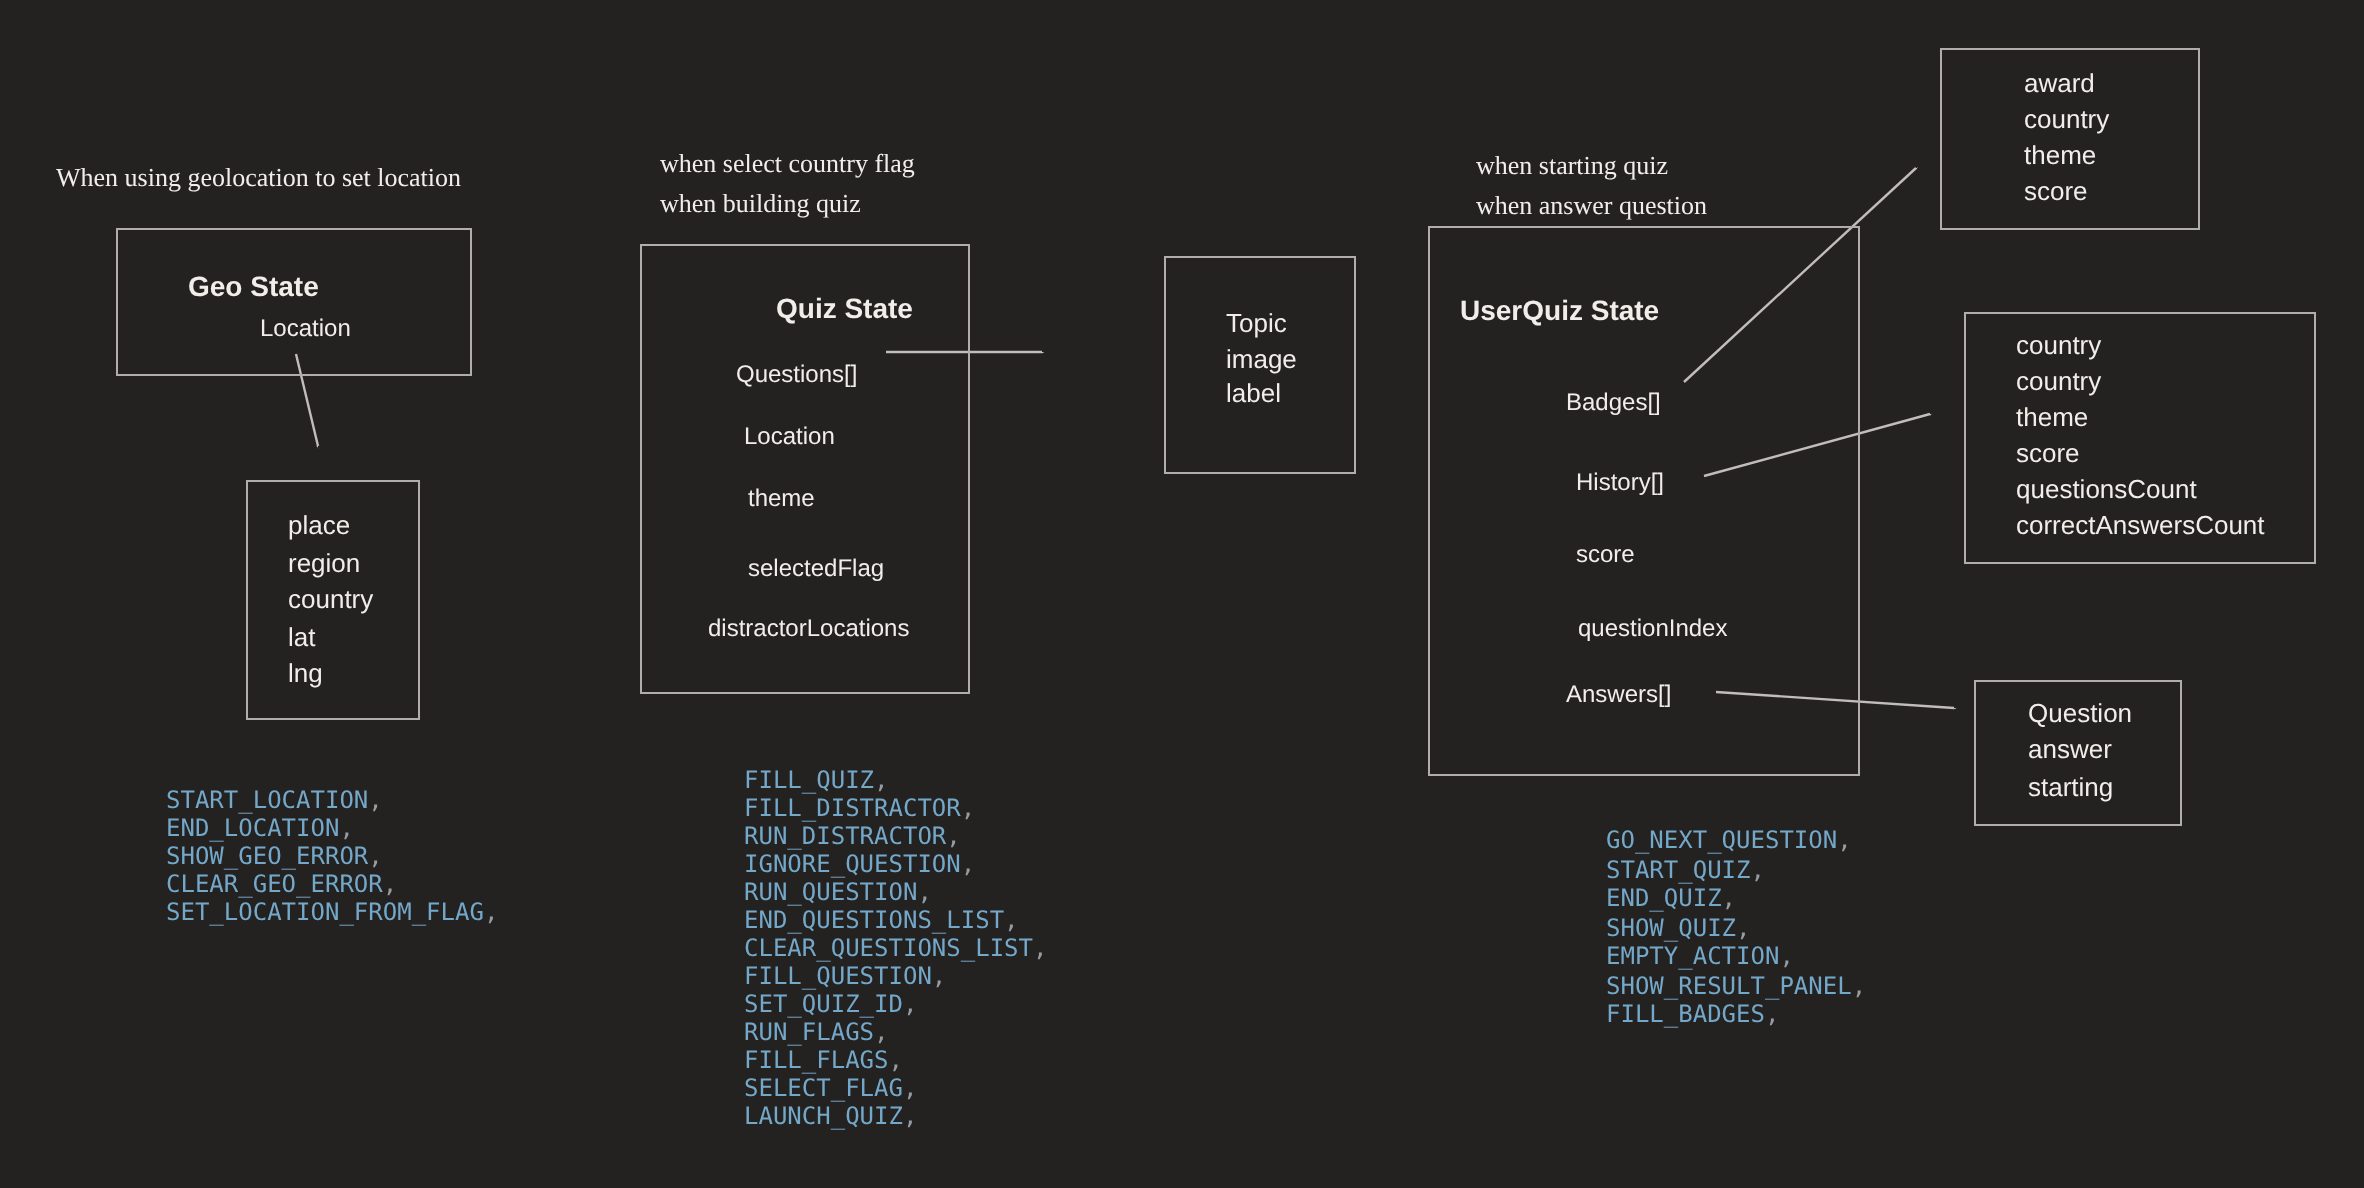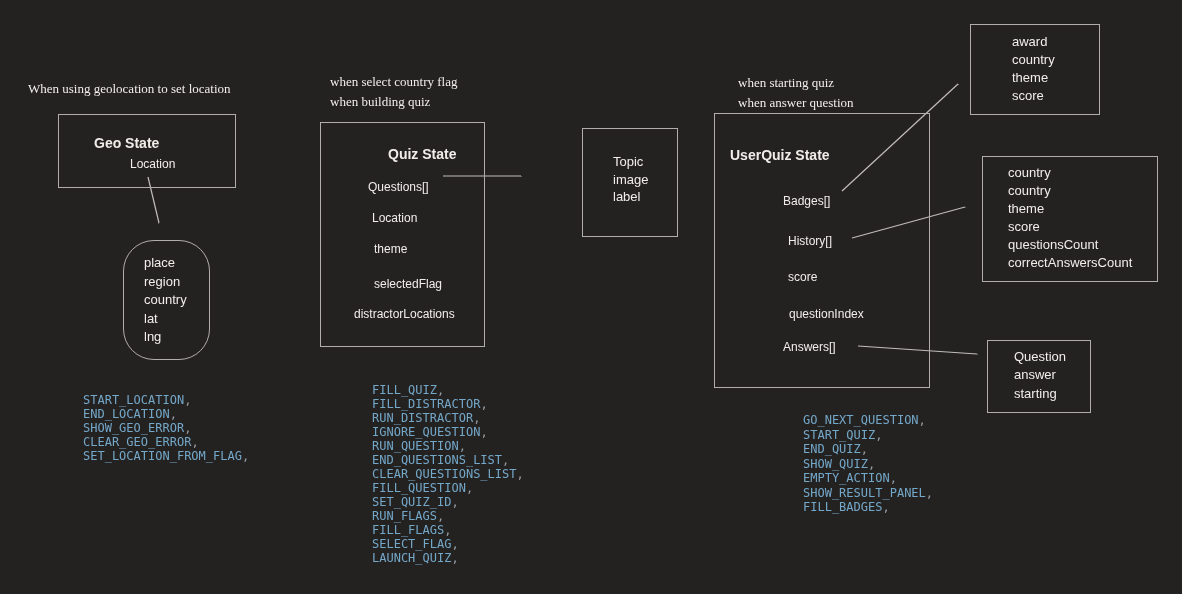--- a/index.html
+++ b/index.html
@@ -44,21 +44,21 @@
     color: var(--text);
   }
   .field {
     position: absolute;
     font-size: 12px;
     white-space: nowrap;
     color: var(--text);
   }
   .list-box { font-size: 13px; }
   .list-box .detail-field { white-space: nowrap; }
-  .loc-box   { line-height: 18.5px; padding: 13px 0 0 20px; border-radius: 31px; }
+  .loc-box   { line-height: 18.5px; padding: 13px 0 0 20px; }
   .topic-box { line-height: 17.5px; padding: 24px 0 0 30px; }
   .badge-box { line-height: 18px;   padding: 8px 0 0 41px; }
   .hist-box  { line-height: 18px;   padding: 7px 0 0 25px; }
   .ans-box   { line-height: 18.3px; padding: 7px 0 0 26px; margin-top: 16px; }
   .action-list {
     position: absolute;
     font-family: "DejaVu Sans Mono", "Liberation Mono", monospace;
     font-size: 12px;
     white-space: nowrap;
   }

